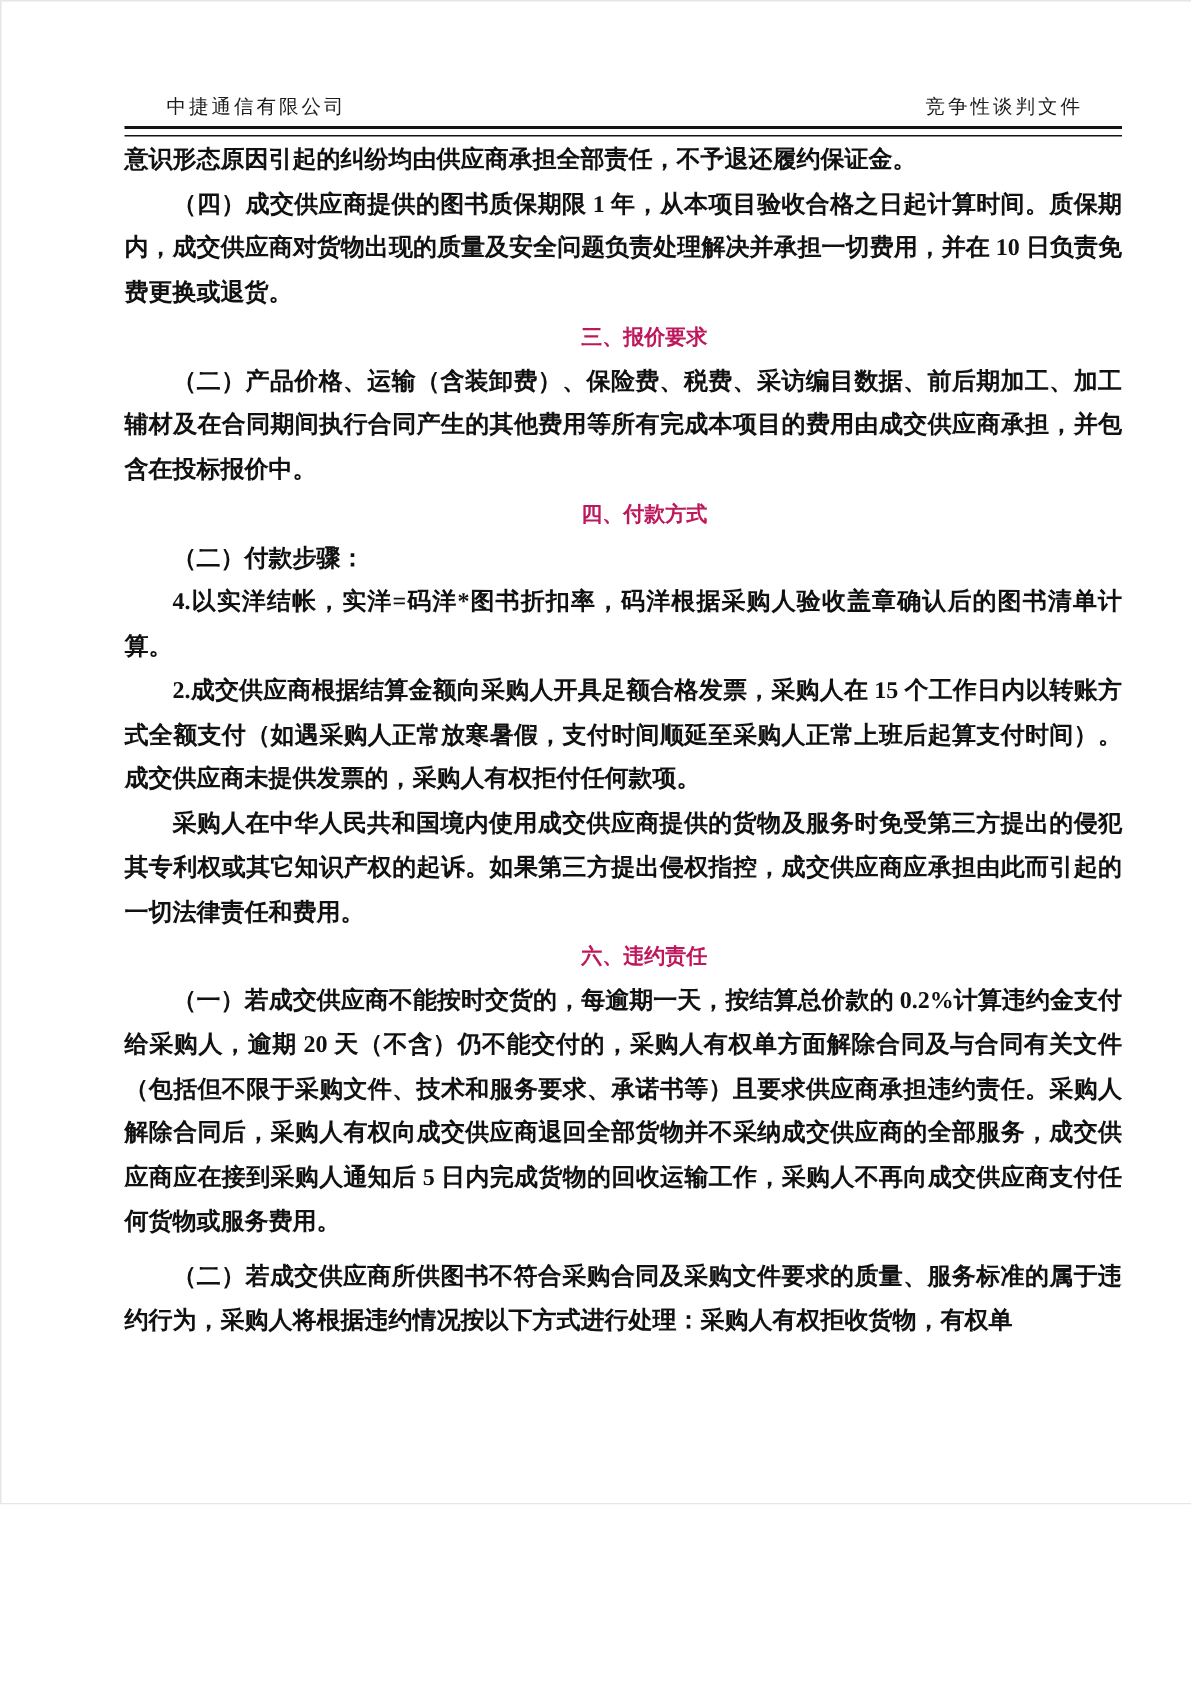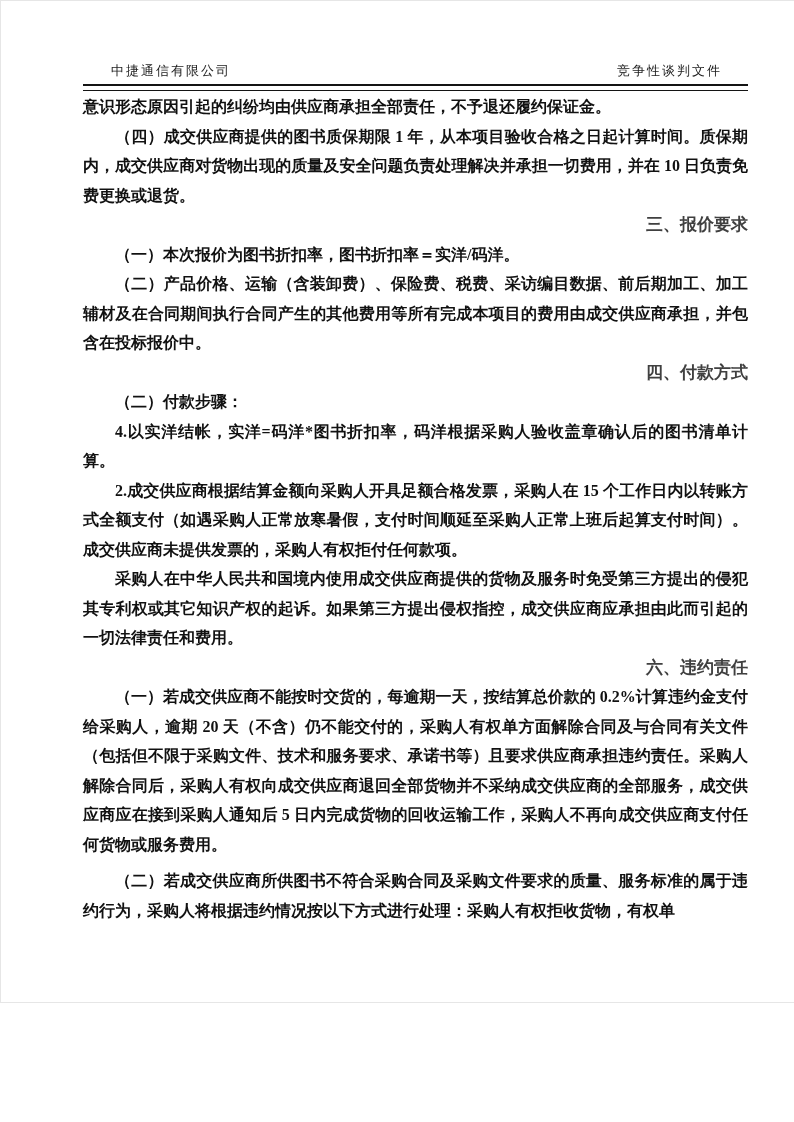--- a/index.html
+++ b/index.html
@@ -56,24 +56,24 @@
     text-indent: 2em;
     font-weight: bold;
   }
   .content p.noindent { text-indent: 0; }
   .content p.spaced { margin-top: 7px; }
   .content h2 {
     margin: 0;
     text-indent: 2em;
     font-family: "Liberation Sans", "DejaVu Sans", sans-serif;
     font-weight: bold;
-    font-size: 17px;
+    font-size: 14px;
     line-height: 29.5px;
-    color: #404040;
-    text-align: right;
+    color: #be185d;
+    text-align: center;
   }
   
   .page-number {
     position: absolute;
     top: 1034px;
     left: 0;
     right: 0;
     text-align: center;
     font-family: "Liberation Serif", "DejaVu Serif", serif;
     font-size: 14px;
@@ -92,21 +92,20 @@
       <span>中捷通信有限公司</span>
       <span>竞争性谈判文件</span>
     </div>
     <div class="header-rule"></div>
   </div>
 
   <div class="content">
     <p class="noindent">意识形态原因引起的纠纷均由供应商承担全部责任，不予退还履约保证金。</p>
     <p>（四）成交供应商提供的图书质保期限 1 年，从本项目验收合格之日起计算时间。质保期内，成交供应商对货物出现的质量及安全问题负责处理解决并承担一切费用，并在 10 日负责免费更换或退货。</p>
     <h2>三、报价要求</h2>
-    <p>（一）本次报价为图书折扣率，图书折扣率＝实洋/码洋。</p>
     <p>（二）产品价格、运输（含装卸费）、保险费、税费、采访编目数据、前后期加工、加工辅材及在合同期间执行合同产生的其他费用等所有完成本项目的费用由成交供应商承担，并包含在投标报价中。</p>
     <h2>四、付款方式</h2>
     <p>（二）付款步骤：</p>
     <p>4.以实洋结帐，实洋=码洋*图书折扣率，码洋根据采购人验收盖章确认后的图书清单计算。</p>
     <p>2.成交供应商根据结算金额向采购人开具足额合格发票，采购人在 15 个工作日内以转账方式全额支付（如遇采购人正常放寒暑假，支付时间顺延至采购人正常上班后起算支付时间）。成交供应商未提供发票的，采购人有权拒付任何款项。</p>
     <p>采购人在中华人民共和国境内使用成交供应商提供的货物及服务时免受第三方提出的侵犯其专利权或其它知识产权的起诉。如果第三方提出侵权指控，成交供应商应承担由此而引起的一切法律责任和费用。</p>
     <h2>六、违约责任</h2>
     <p>（一）若成交供应商不能按时交货的，每逾期一天，按结算总价款的 0.2%计算违约金支付给采购人，逾期 20 天（不含）仍不能交付的，采购人有权单方面解除合同及与合同有关文件（包括但不限于采购文件、技术和服务要求、承诺书等）且要求供应商承担违约责任。采购人解除合同后，采购人有权向成交供应商退回全部货物并不采纳成交供应商的全部服务，成交供应商应在接到采购人通知后 5 日内完成货物的回收运输工作，采购人不再向成交供应商支付任何货物或服务费用。</p>
     <p class="spaced">（二）若成交供应商所供图书不符合采购合同及采购文件要求的质量、服务标准的属于违约行为，采购人将根据违约情况按以下方式进行处理：采购人有权拒收货物，有权单</p>
   </div>

